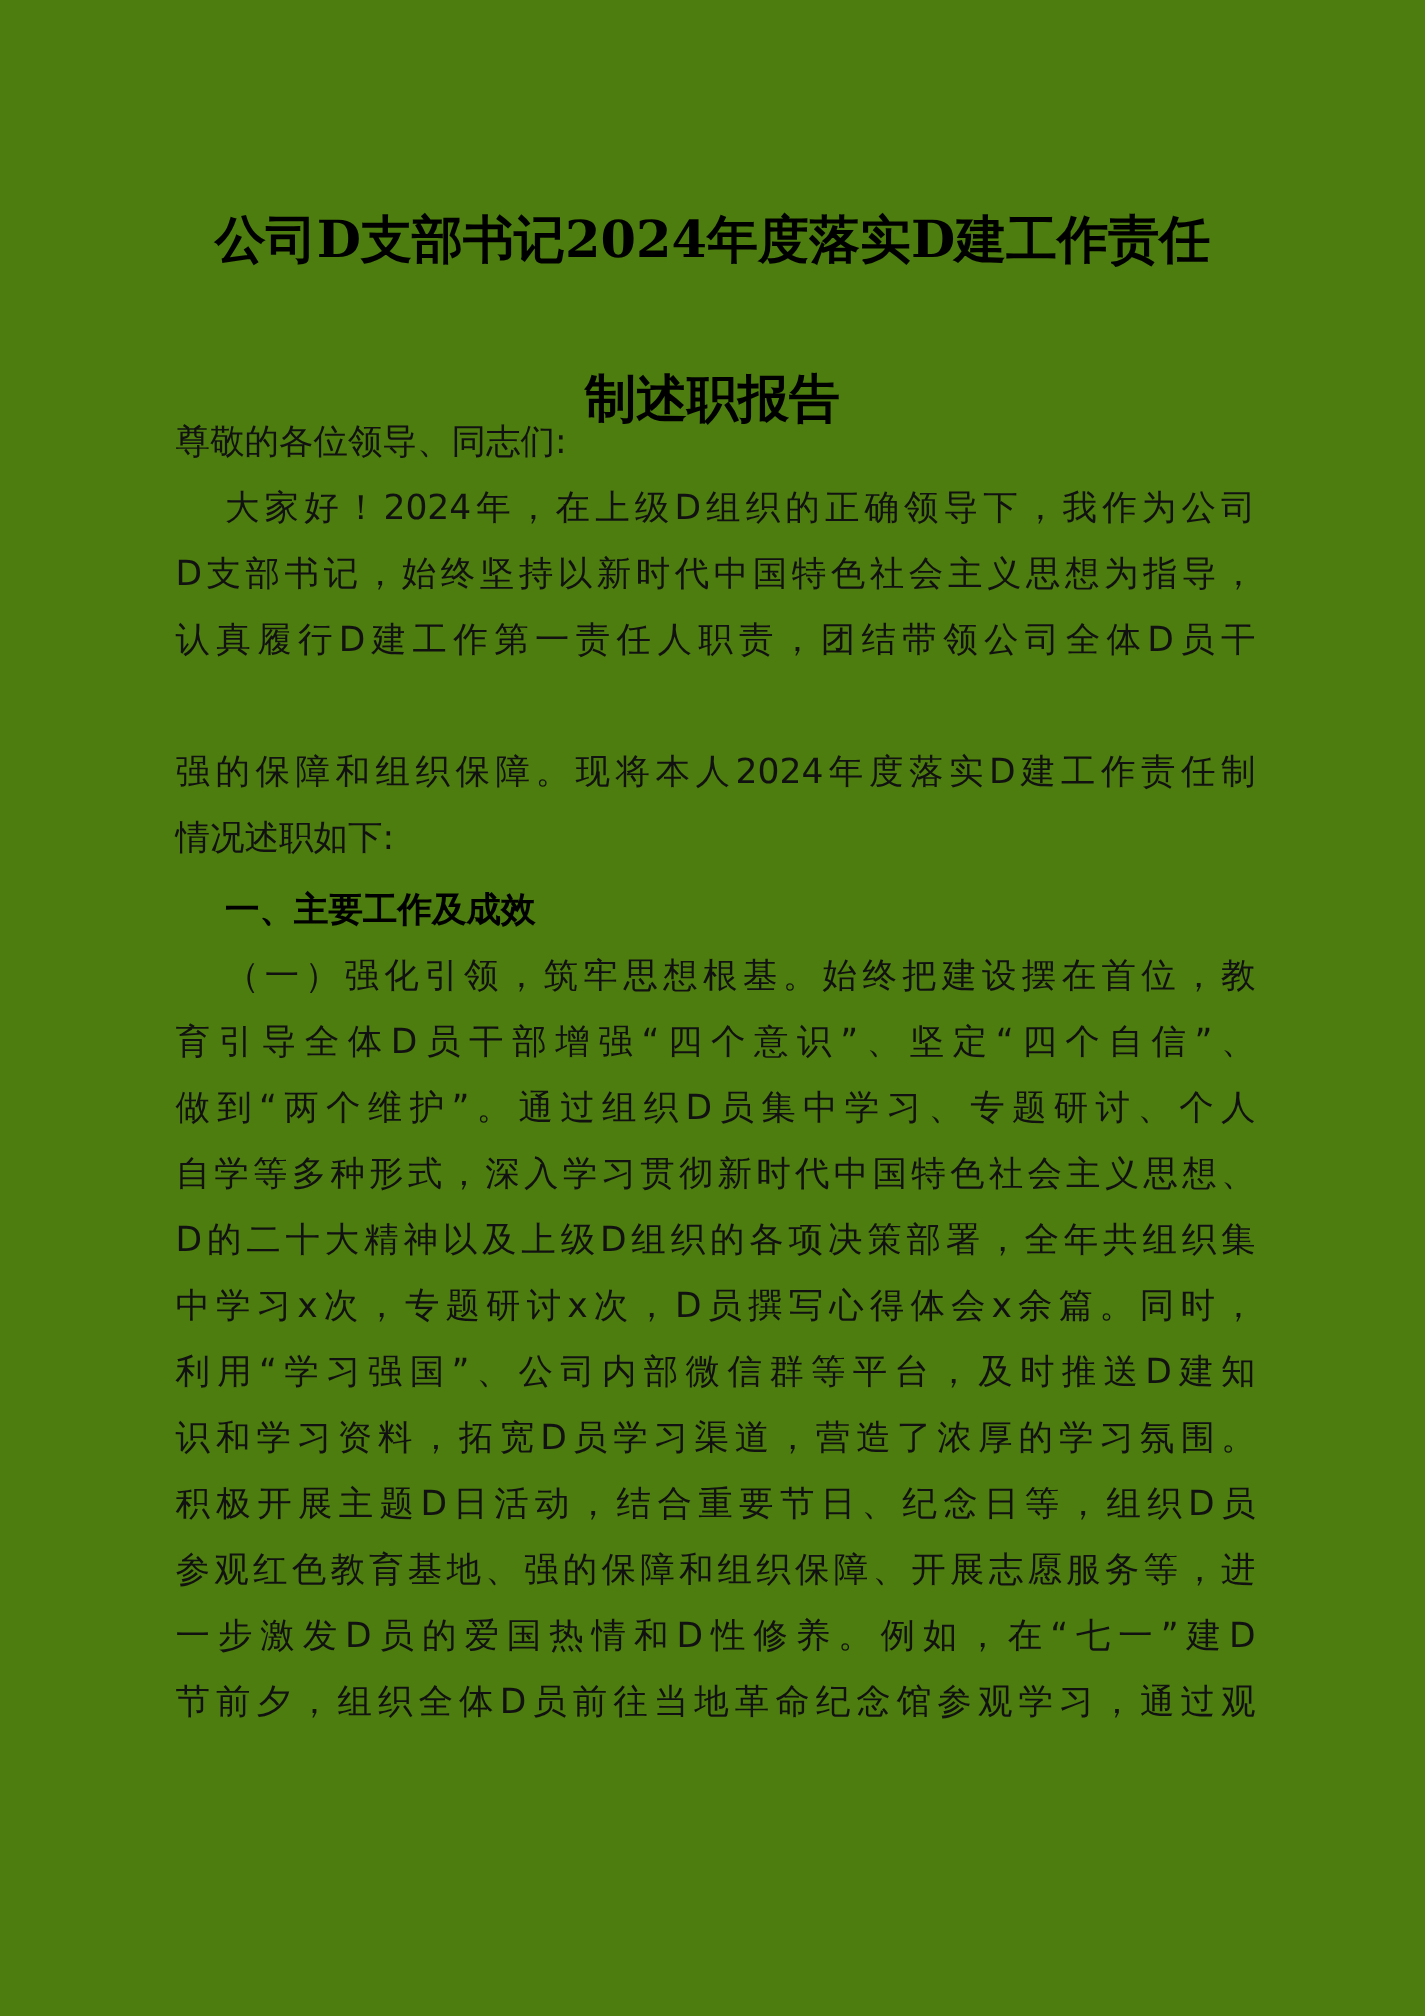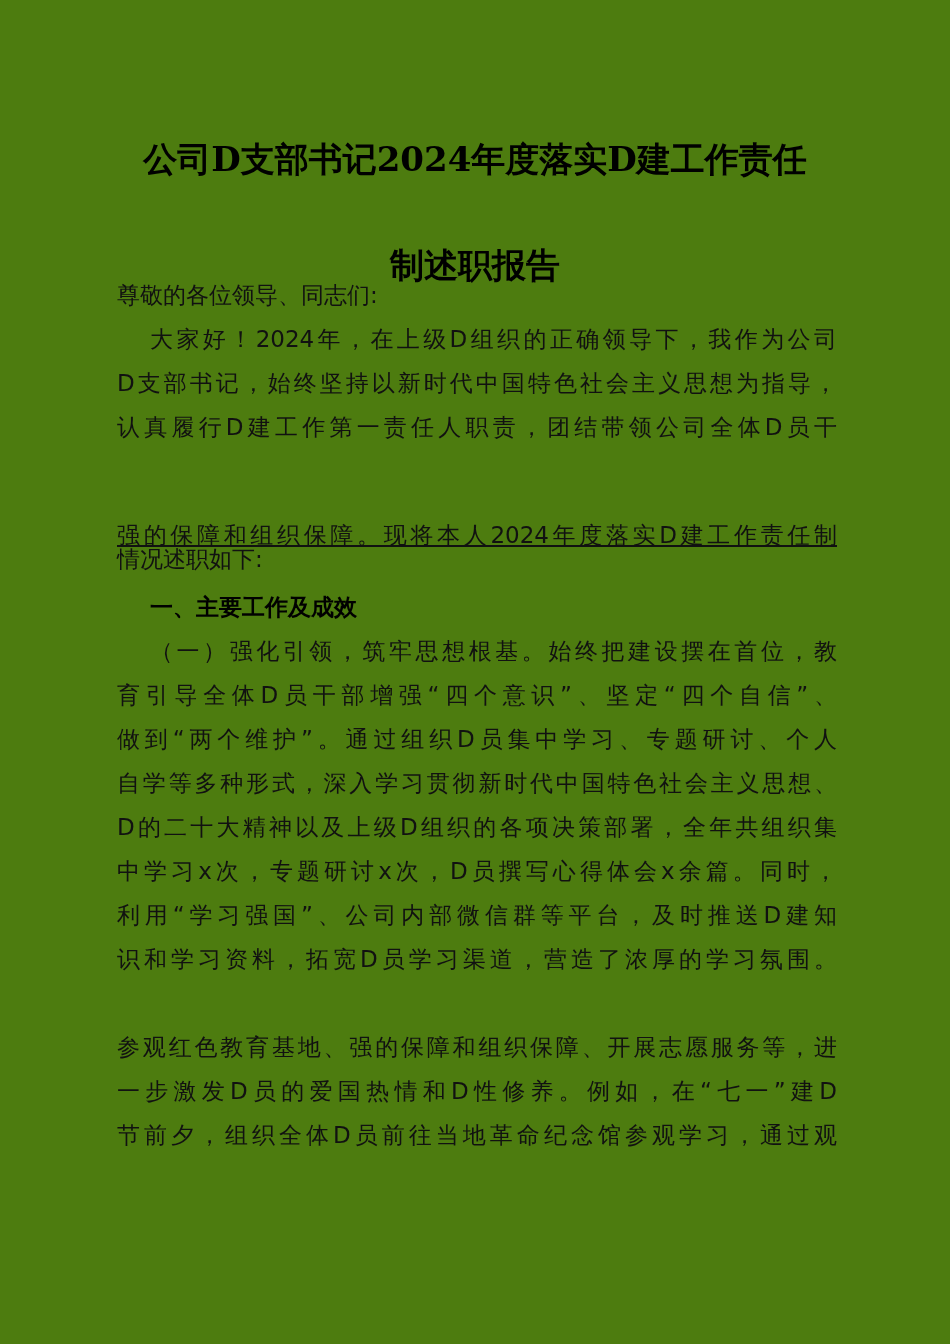--- a/index.html
+++ b/index.html
@@ -66,30 +66,31 @@
 <div class="page">
 
   <div class="title l1">公司D支部书记2024年度落实D建工作责任</div>
   <div class="title l2">制述职报告</div>
 
   <div class="line noj" style="top:280px;">尊敬的各位领导、同志们:</div>
 
   <div class="line indent" style="top:324px;">大家好！2024年，在上级D组织的正确领导下，我作为公司</div>
   <div class="line" style="top:368px;">D支部书记，始终坚持以新时代中国特色社会主义思想为指导，</div>
   <div class="line" style="top:412px;">认真履行D建工作第一责任人职责，团结带领公司全体D员干</div>
-  <div class="line" style="top:520px;text-decoration:underline;">强的保障和组织保障。现将本人2024年度落实D建工作责任制</div>
+  <div class="line" style="top:500px;">强的保障和组织保障。现将本人2024年度落实D建工作责任制</div>
   <div class="line noj" style="top:544px;">情况述职如下:</div>
 
   <div class="heading" style="top:592px;">一、主要工作及成效</div>
 
   <div class="line indent" style="top:636px;">（一）强化引领，筑牢思想根基。始终把建设摆在首位，教</div>
   <div class="line" style="top:680px;">育引导全体D员干部增强“四个意识”、坚定“四个自信”、</div>
   <div class="line" style="top:724px;">做到“两个维护”。通过组织D员集中学习、专题研讨、个人</div>
   <div class="line" style="top:768px;">自学等多种形式，深入学习贯彻新时代中国特色社会主义思想、</div>
   <div class="line" style="top:812px;">D的二十大精神以及上级D组织的各项决策部署，全年共组织集</div>
   <div class="line" style="top:856px;">中学习x次，专题研讨x次，D员撰写心得体会x余篇。同时，</div>
   <div class="line" style="top:944px;">识和学习资料，拓宽D员学习渠道，营造了浓厚的学习氛围。</div>
   <div class="line" style="top:900px;">利用“学习强国”、公司内部微信群等平台，及时推送D建知</div>
+  <div class="line" style="top:988px;">积极开展主题D日活动，结合重要节日、纪念日等，组织D员</div>
   <div class="line" style="top:1032px;">参观红色教育基地、强的保障和组织保障、开展志愿服务等，进</div>
   <div class="line" style="top:1076px;">一步激发D员的爱国热情和D性修养。例如，在“七一”建D</div>
   <div class="line" style="top:1120px;">节前夕，组织全体D员前往当地革命纪念馆参观学习，通过观</div>
 
 </div>
 
 </body></html>

